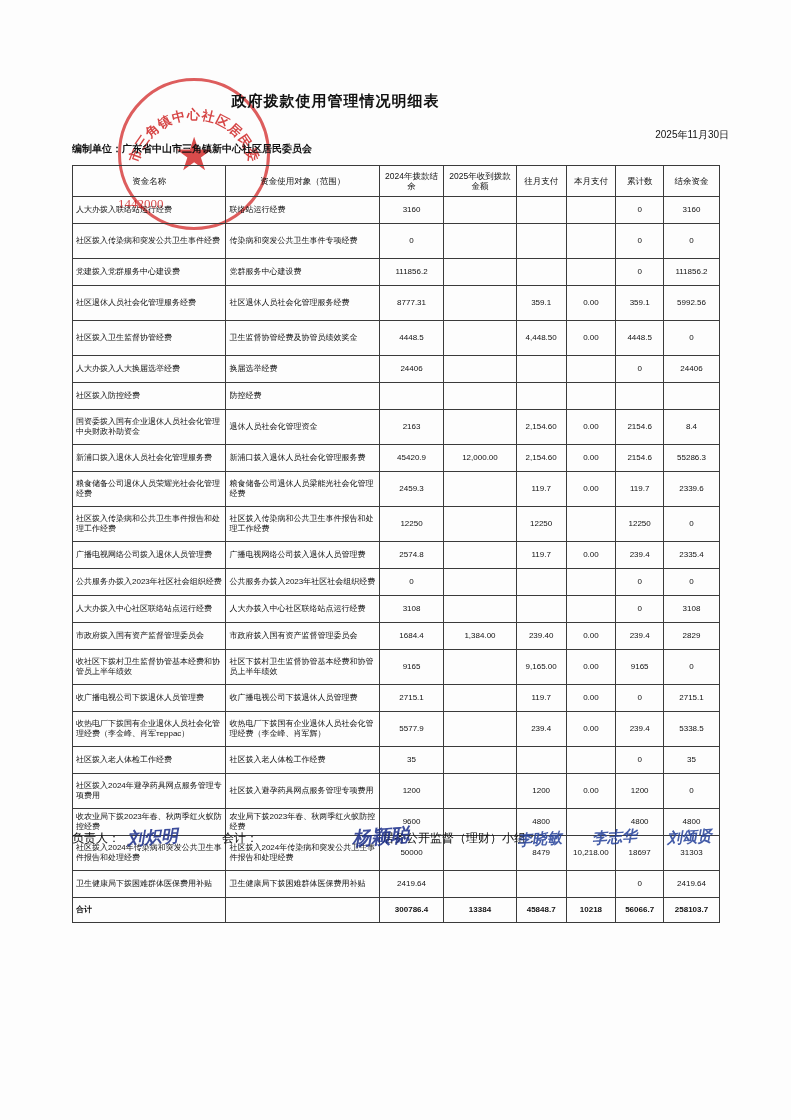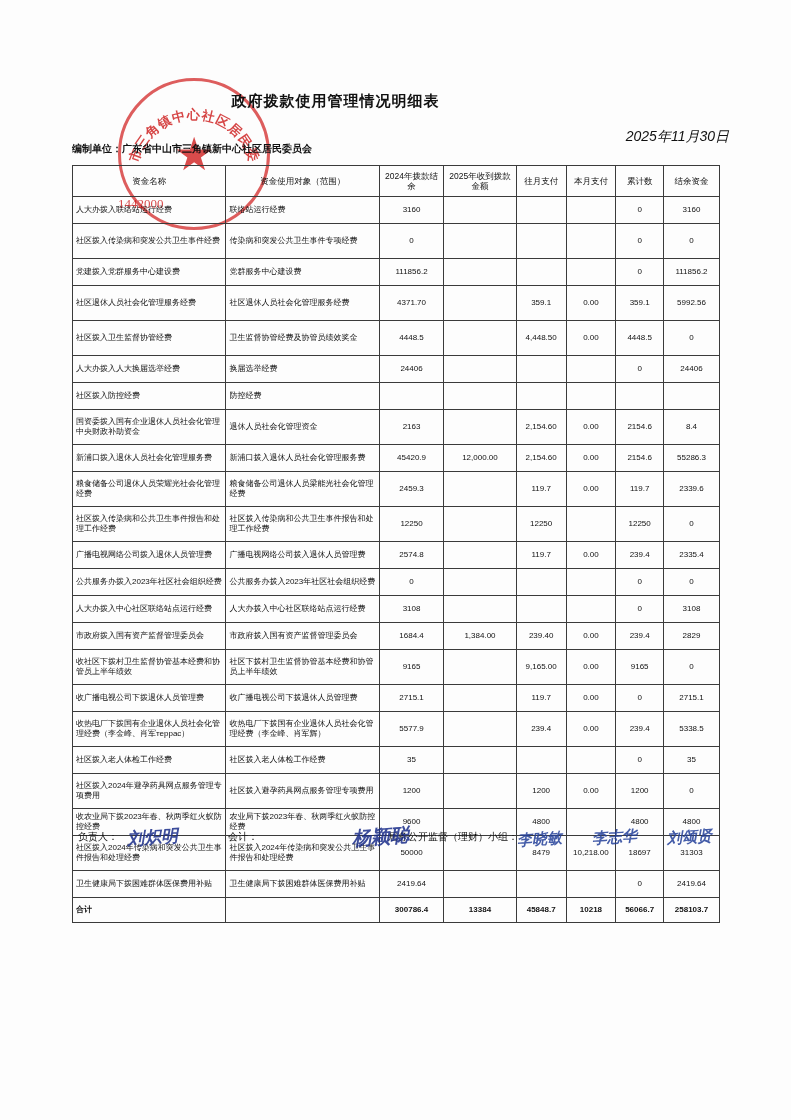--- a/index.html
+++ b/index.html
@@ -28,22 +28,21 @@
     width: 671px;
     text-align: center;
     font-size: 15px;
     font-weight: bold;
     letter-spacing: 1px;
   }
   .doc-date {
     position: absolute;
     top: 128px;
     right: 62px;
-    font-size: 14px;
-    font-style: italic;
+    font-size: 10px;
   }
   .doc-unit {
     position: absolute;
     top: 142px;
     left: 72px;
     font-size: 10px;
     white-space: nowrap;
     font-weight: bold;
   }
   table.main {
@@ -79,23 +78,23 @@
     height: 22px;
   }
   tr.tall td { height: 30px; }
   tr.total td {
     height: 20px;
     font-weight: bold;
   }
   .footline {
     position: absolute;
     top: 830px;
-    left: 78px;
+    left: 72px;
     width: 650px;
-    font-size: 10px;
+    font-size: 12px;
     display: flex;
     align-items: flex-end;
   }
   .footline .f1 { width: 150px; }
   .footline .f2 { width: 160px; }
   .footline .f3 { width: 340px; }
 
   
   .seal {
     position: absolute;
@@ -248,21 +247,21 @@
           <td class="num">111856.2</td>
           <td class="num"></td>
           <td class="num"></td>
           <td class="num"></td>
           <td class="num">0</td>
           <td class="num">111856.2</td>
         </tr>
       <tr class="tall">
           <td class="name">社区退休人员社会化管理服务经费</td>
           <td class="scope">社区退休人员社会化管理服务经费</td>
-          <td class="num">4371.70</td>
+          <td class="num">8777.31</td>
           <td class="num"></td>
           <td class="num">359.1</td>
           <td class="num">0.00</td>
           <td class="num">359.1</td>
           <td class="num">5992.56</td>
         </tr>
       <tr class="tall">
           <td class="name">社区拨入卫生监督协管经费</td>
           <td class="scope">卫生监督协管经费及协管员绩效奖金</td>
           <td class="num">4448.5</td>

